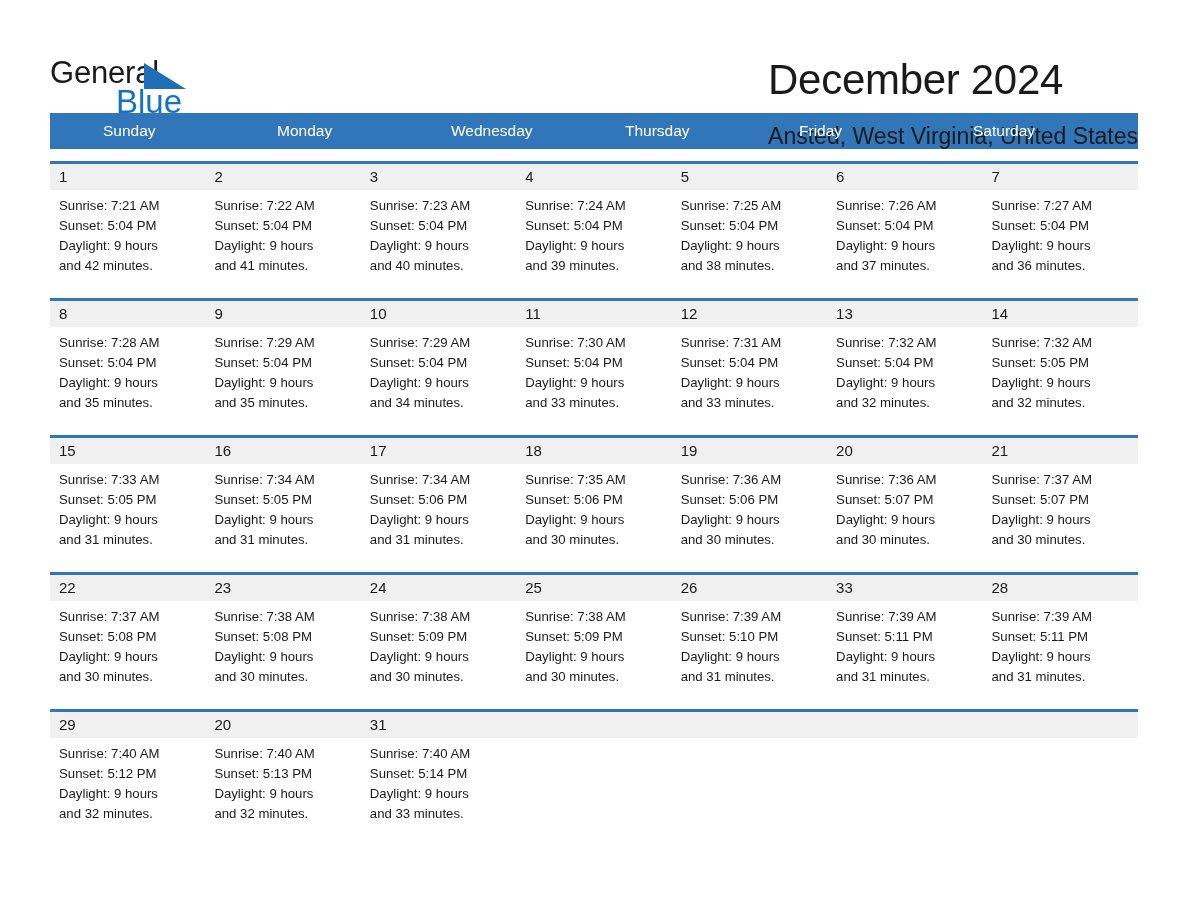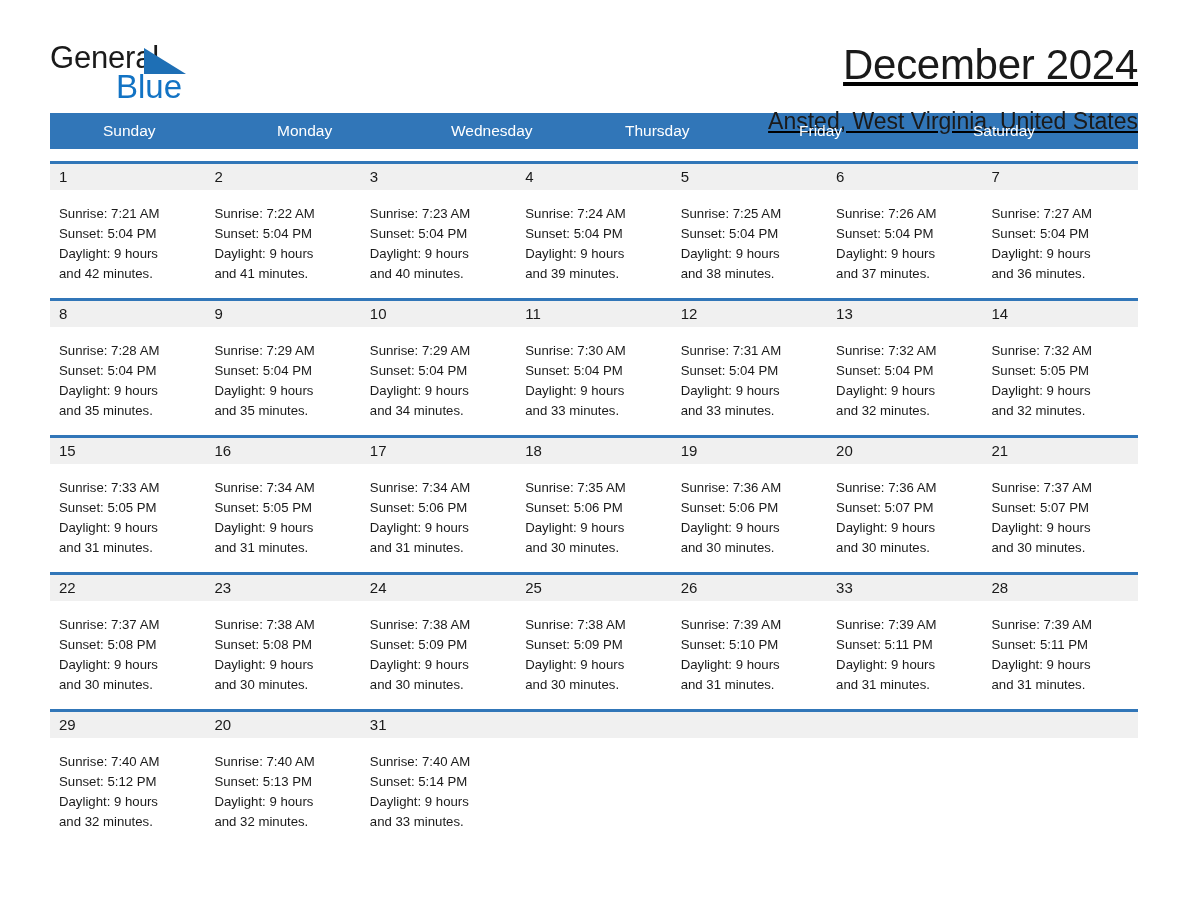--- a/index.html
+++ b/index.html
@@ -15,21 +15,21 @@
     height: 918px;
     position: relative;
     padding: 0 50px;
   }
 
   
   .masthead {
     display: flex;
     align-items: flex-start;
     justify-content: space-between;
-    padding-top: 42px;
+    padding-top: 57px;
     height: 113px;
   }
   .logo {
     position: relative;
     width: 145px;
     height: 66px;
     line-height: 1;
     user-select: none;
   }
   .logo-general {
@@ -50,21 +50,21 @@
   }
   .logo-blue {
     font-size: 33px;
     color: #1273c4;
     position: absolute;
     left: 66px;
     top: 28px;
     display: block;
     text-align: right;
   }
-  .titles { text-align: right; padding-top: 2px; text-decoration: underline; }
+  .titles { text-align: left; padding-top: 2px; }
   .cal-title {
     font-size: 42px;
     font-weight: normal;
     color: #1a1a1a;
     letter-spacing: -0.3px;
     line-height: 1.02;
   }
   .cal-subtitle {
     font-size: 23px;
     color: #1a1a1a;
@@ -110,21 +110,21 @@
     font-size: 15px;
     color: #1a1a1a;
     height: 26px;
     line-height: 26px;
     display: block;
   }
   .dayinfo {
     font-size: 13.2px;
     color: #1a1a1a;
     line-height: 20px;
-    padding-top: 14px;
+    padding-top: 6px;
     white-space: pre-line;
   }
 </style>
 </head>
 <body>
 
 <div class="page">
 
   <div class="masthead">
 

